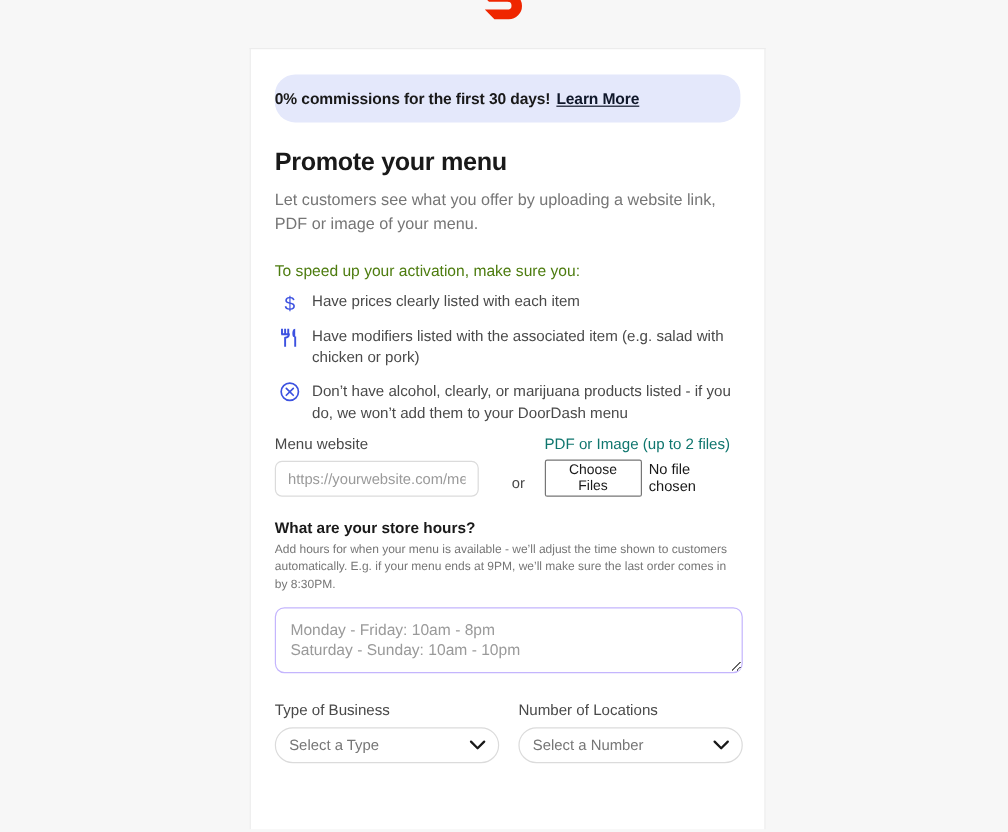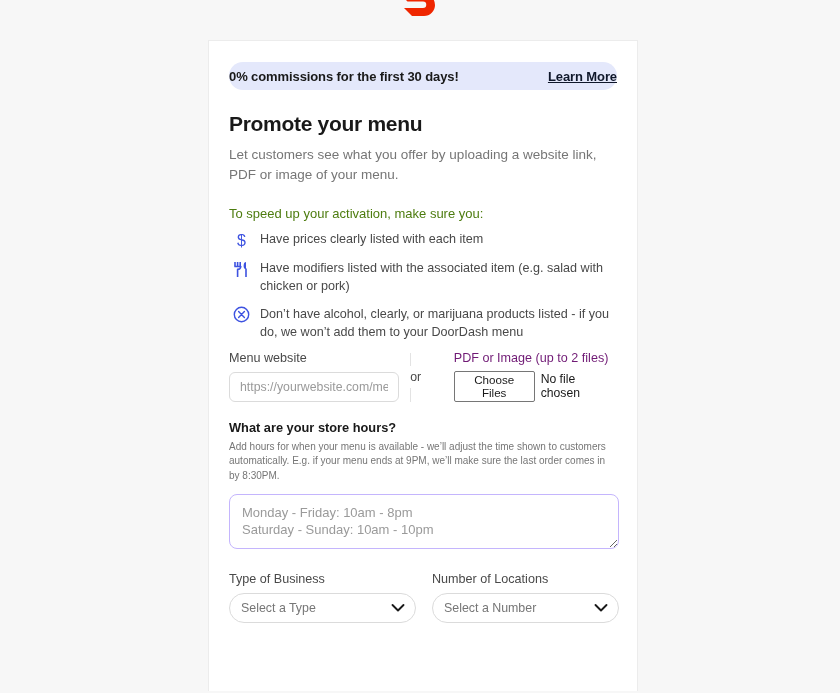--- a/index.html
+++ b/index.html
@@ -42,25 +42,25 @@
     background: #ffffff;
     border: 1px solid #ececec;
     border-bottom: none;
     box-sizing: border-box;
     padding: 0 20px;
   }
 
   
   .banner {
     margin-top: 21px;
-    height: 28px;
+    height: 40px;
     background: #e4e8fb;
     display: flex;
     align-items: center;
-    justify-content: space-between;
+    justify-content: flex-start;
     font-size: 13px;
     font-weight: bold;
     color: #191919;
     letter-spacing: -0.1px;
     border-radius: 17px;
   }
   .banner-link {
     color: #0f172a;
     text-decoration: underline;
     font-weight: bold;
@@ -142,39 +142,39 @@
     color: #191919;
     font-family: "Liberation Sans", sans-serif;
     outline: none;
     background: #fff;
   }
   .text-input::placeholder { color: #9a9a9a; }
 
   .or-col {
     width: 44px;
     display: flex;
-    flex-direction: column;
-    align-items: flex-start;
+    flex-direction: row;
+    align-items: flex-end;
     position: relative;
     align-self: stretch;
     padding-top: 2px;
   }
   .or-line {
     width: 1px;
     background: #e3e3e3;
     flex: 1;
   }
   .or-word {
     font-size: 12.3px;
     color: #494949;
     padding: 4px 0;
   }
 
   .source-right { padding-top: 0; }
-  .file-label { font-size: 12.6px; color: #701a75; margin-bottom: 6px; display:block; }
+  .file-label { font-size: 12.6px; color: #0f766e; margin-bottom: 6px; display:block; }
   .file-row {
     display: flex;
     align-items: center;
     font-size: 12.2px;
     color: #191919;
   }
   .choose-btn {
     border: 1px solid #767676;
     background: #fff;
     border-radius: 2px;

